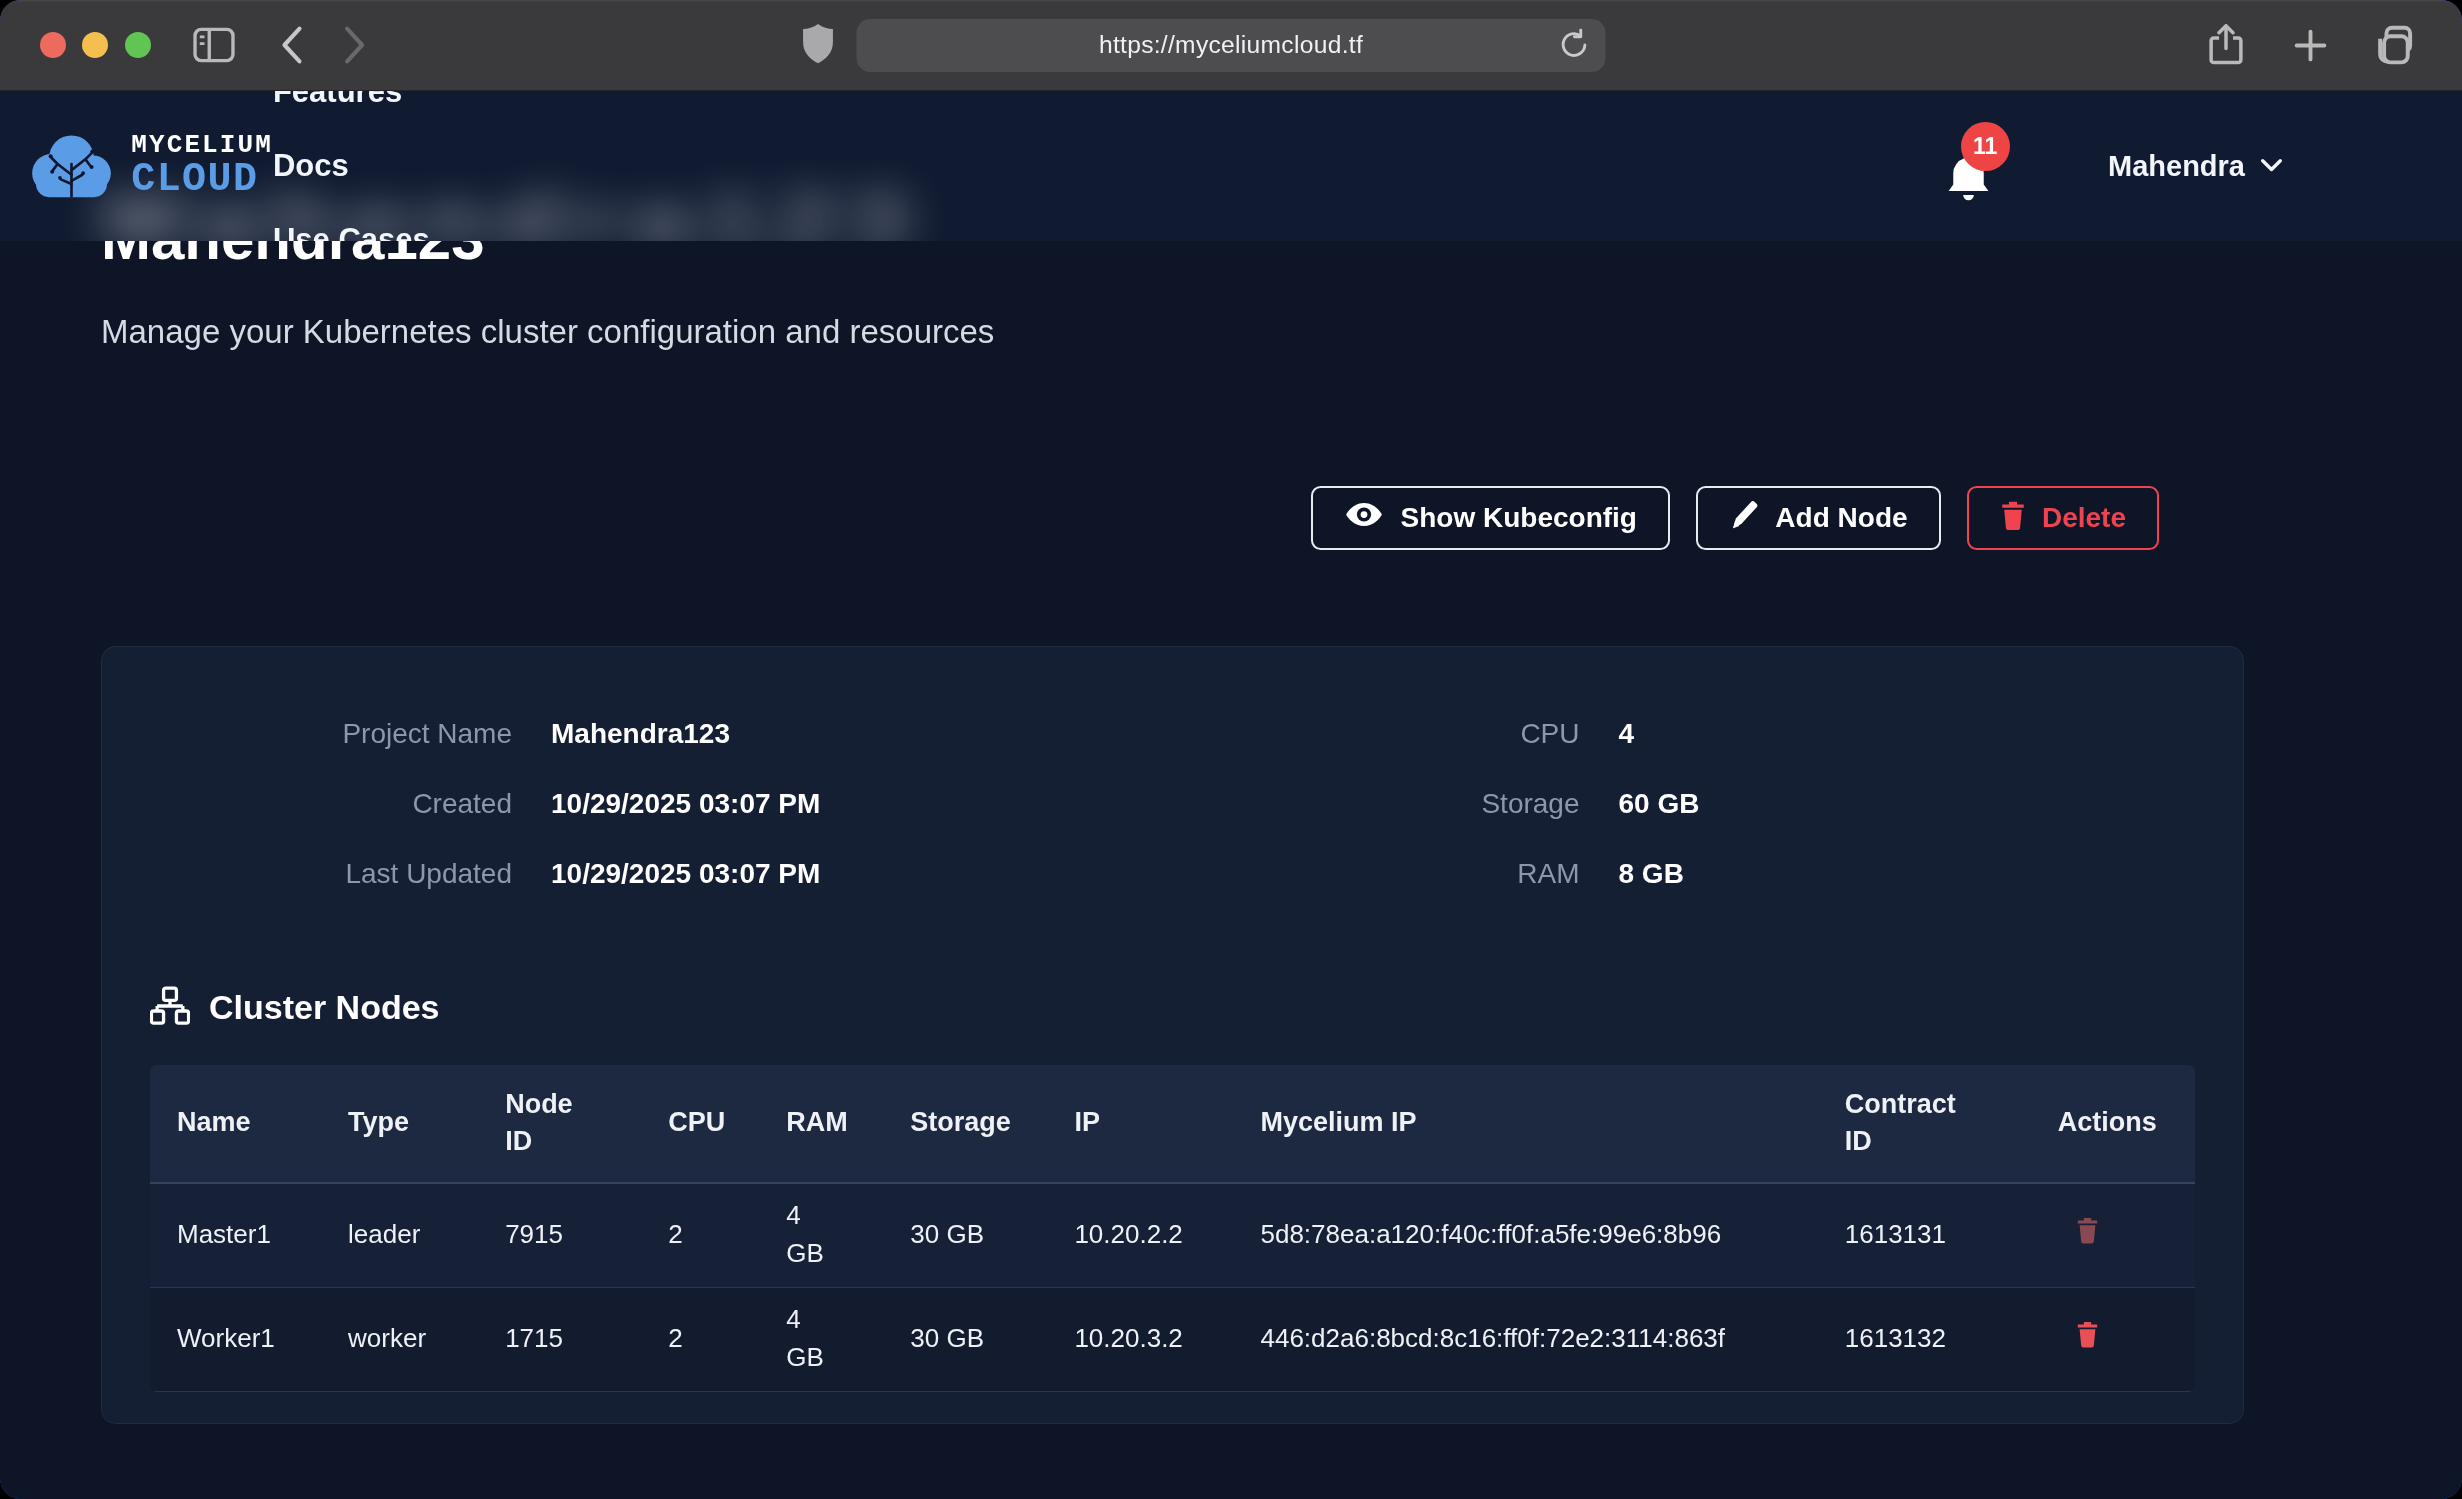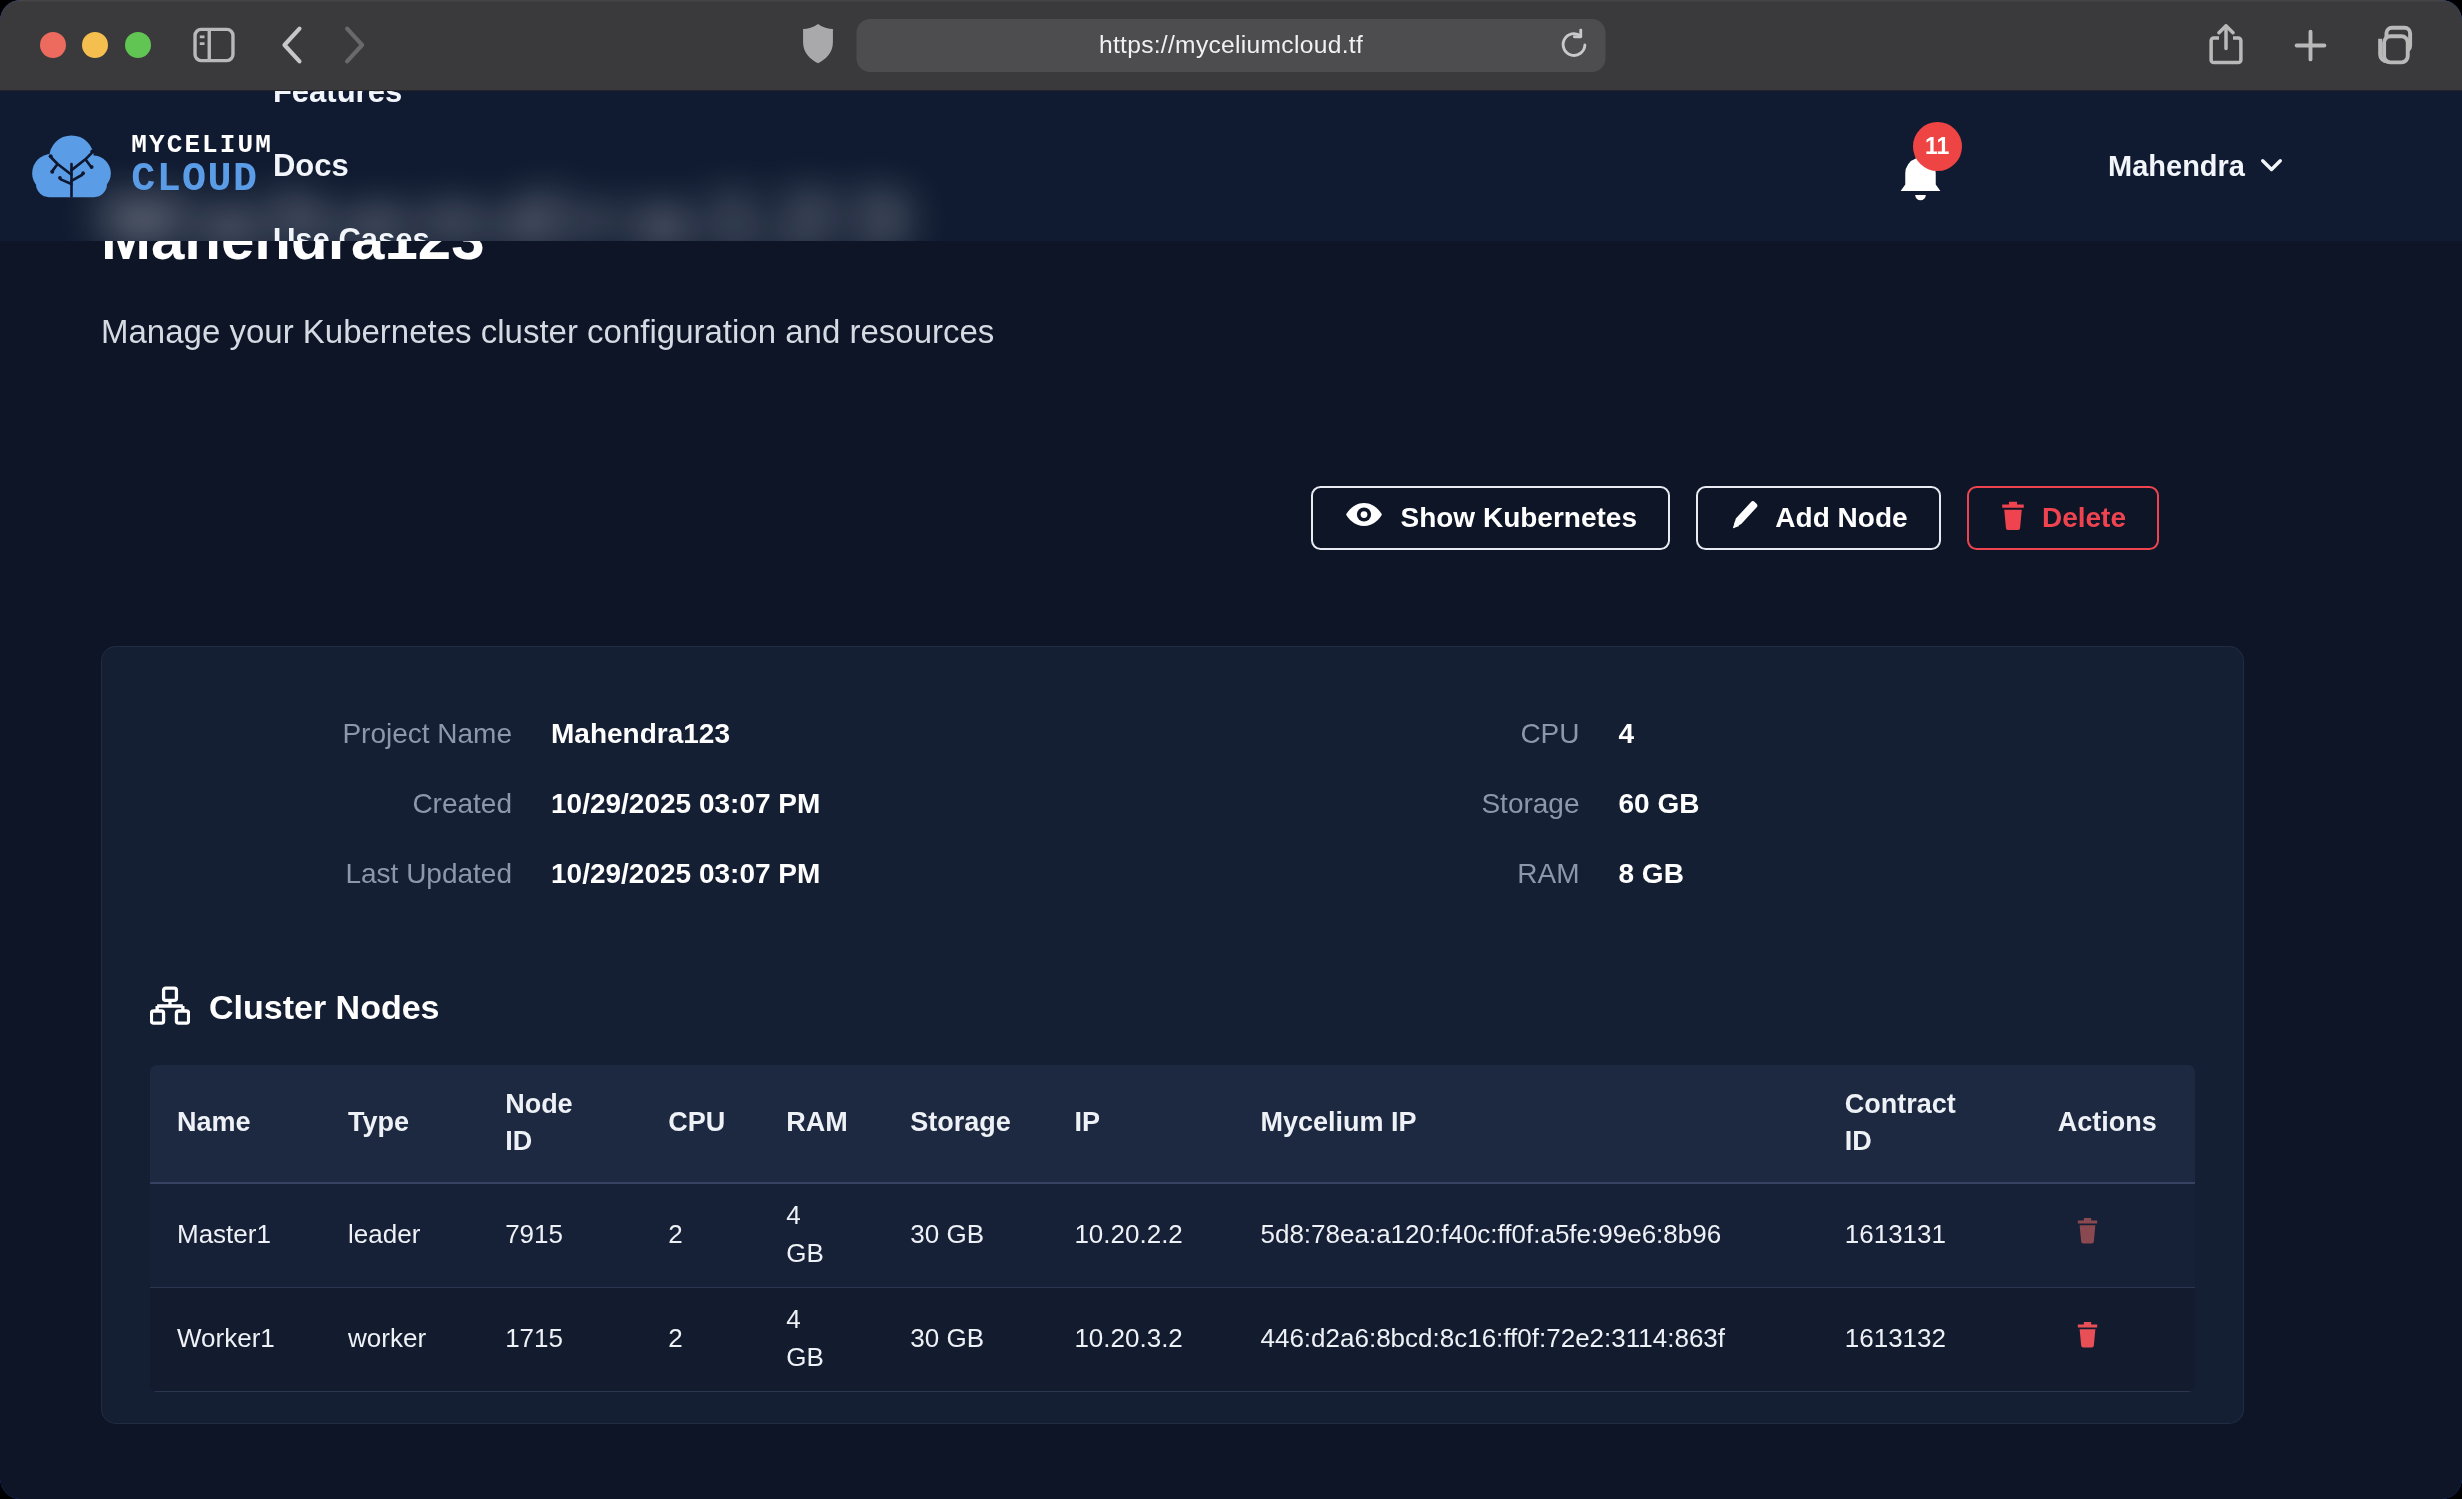--- a/index.html
+++ b/index.html
@@ -39,21 +39,21 @@
   .logo-top{color:#fff;font-weight:800;font-size:26px;letter-spacing:2.1px;}
   .logo-bottom{color:#5b9ce6;font-weight:800;font-size:40px;letter-spacing:1.4px;margin-top:1.4px;}
   .nav-links{display:flex;gap:38px;flex-direction:column;}
   .nav-link{color:#f2f5fa;font-size:31px;font-weight:700;cursor:pointer;}
   .nav-right{margin-left:auto;display:flex;align-items:center;margin-right:179px;gap:48px;}
   .bell-wrap{position:relative;width:62px;height:89px;cursor:pointer;}
   .bell-svg{position:absolute;left:4.1px;bottom:2.7px;}
   .badge{position:absolute;top:0;right:-9.6px;min-width:49px;height:49px;background:#ef4444;
          border-radius:50%;color:#fff;font-size:23px;font-weight:700;display:flex;
          align-items:center;justify-content:center;}
-  .user{display:flex;align-items:center;gap:15px;margin-left:108px;cursor:pointer;}
+  .user{display:flex;align-items:center;gap:15px;margin-left:60px;cursor:pointer;}
   .user-name{color:#f2f5fa;font-size:29px;font-weight:700;}
 
   .hero{padding-top:150px;}
   .page-title{margin:-37px 0 0 101px;font-size:60px;font-weight:800;color:#fff;line-height:1.15;}
   .page-sub{margin:40px 0 0 101px;font-size:33px;color:#d5dae3;font-weight:400;}
 
   .actions-row{display:flex;justify-content:flex-end;gap:26px;margin:135px 303px 0 0;}
   .btn{display:flex;align-items:center;gap:16.4px;height:64px;padding:0 31px;border-radius:9.6px;
        background:transparent;border:2.1px solid #e8ebf1;color:#fff;font-size:28px;font-weight:700;
        font-family:"Liberation Sans",sans-serif;cursor:pointer;}
@@ -226,21 +226,21 @@
 
     <div class="actions-row">
       <button class="btn">
         <span>
           <svg width="40" height="27" viewBox="0 0 58 40">
               <path d="M29 3 C15 3 5.5 14 2.5 20 5.5 26 15 37 29 37 43 37 52.5 26 55.5 20 52.5 14 43 3 29 3z" fill="#fff"></path>
               <circle cx="29" cy="20" r="10.5" fill="#0d1526"></circle>
               <circle cx="29" cy="20" r="5" fill="#fff"></circle>
             </svg>
         </span>
-        <span>Show Kubernetes</span>
+        <span>Show Kubeconfig</span>
       </button>
       <button class="btn">
         <span>
           <svg width="30" height="33" viewBox="0 0 44 48">
               <path d="M6 44 L10 30 L32 6 a4 4 0 0 1 6 0 l2 2 a4 4 0 0 1 0 6 L18 38z" fill="#fff"></path>
               <path d="M6 44 L9 33 L15 41z" fill="#fff"></path>
             </svg>
         </span>
         <span>Add Node</span>
       </button>

